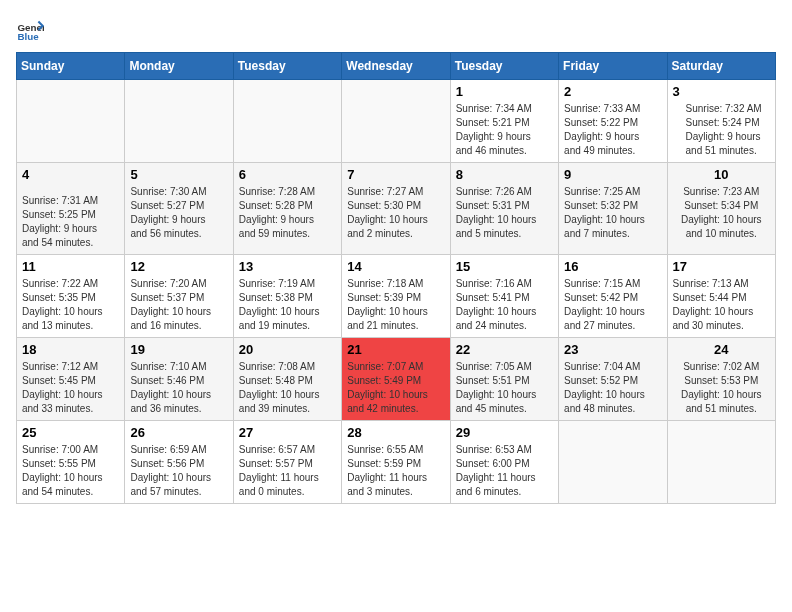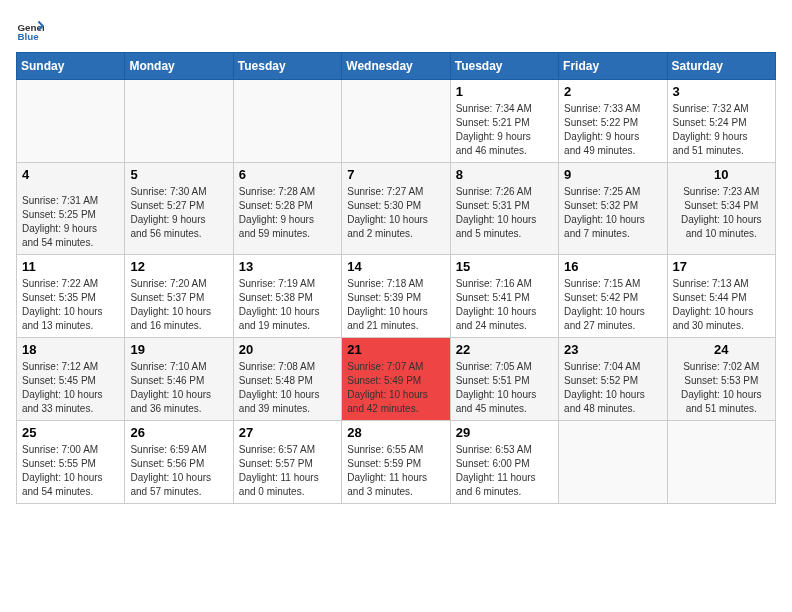--- a/index.html
+++ b/index.html
@@ -124,21 +124,21 @@
         </td>
         <td>
           <span class="day-number">2</span>
           <div class="day-info" style="white-space: pre-line;">Sunrise: 7:33 AM
 Sunset: 5:22 PM
 Daylight: 9 hours
 and 49 minutes.</div>
         </td>
         <td>
           <span class="day-number">3</span>
-          <div class="day-info" style="white-space: pre-line;">Sunrise: 7:32 AM
+          <div class="day-info" style="white-space: pre-line; margin-left: 13px;">Sunrise: 7:32 AM
 Sunset: 5:24 PM
 Daylight: 9 hours
 and 51 minutes.</div>
         </td>
       </tr>
       <tr>
         <td style="background-color: rgb(245, 245, 245);">
           <span class="day-number">4</span>
           <div class="day-info" style="white-space: pre-line; margin-top: 12px;">Sunrise: 7:31 AM
 Sunset: 5:25 PM

